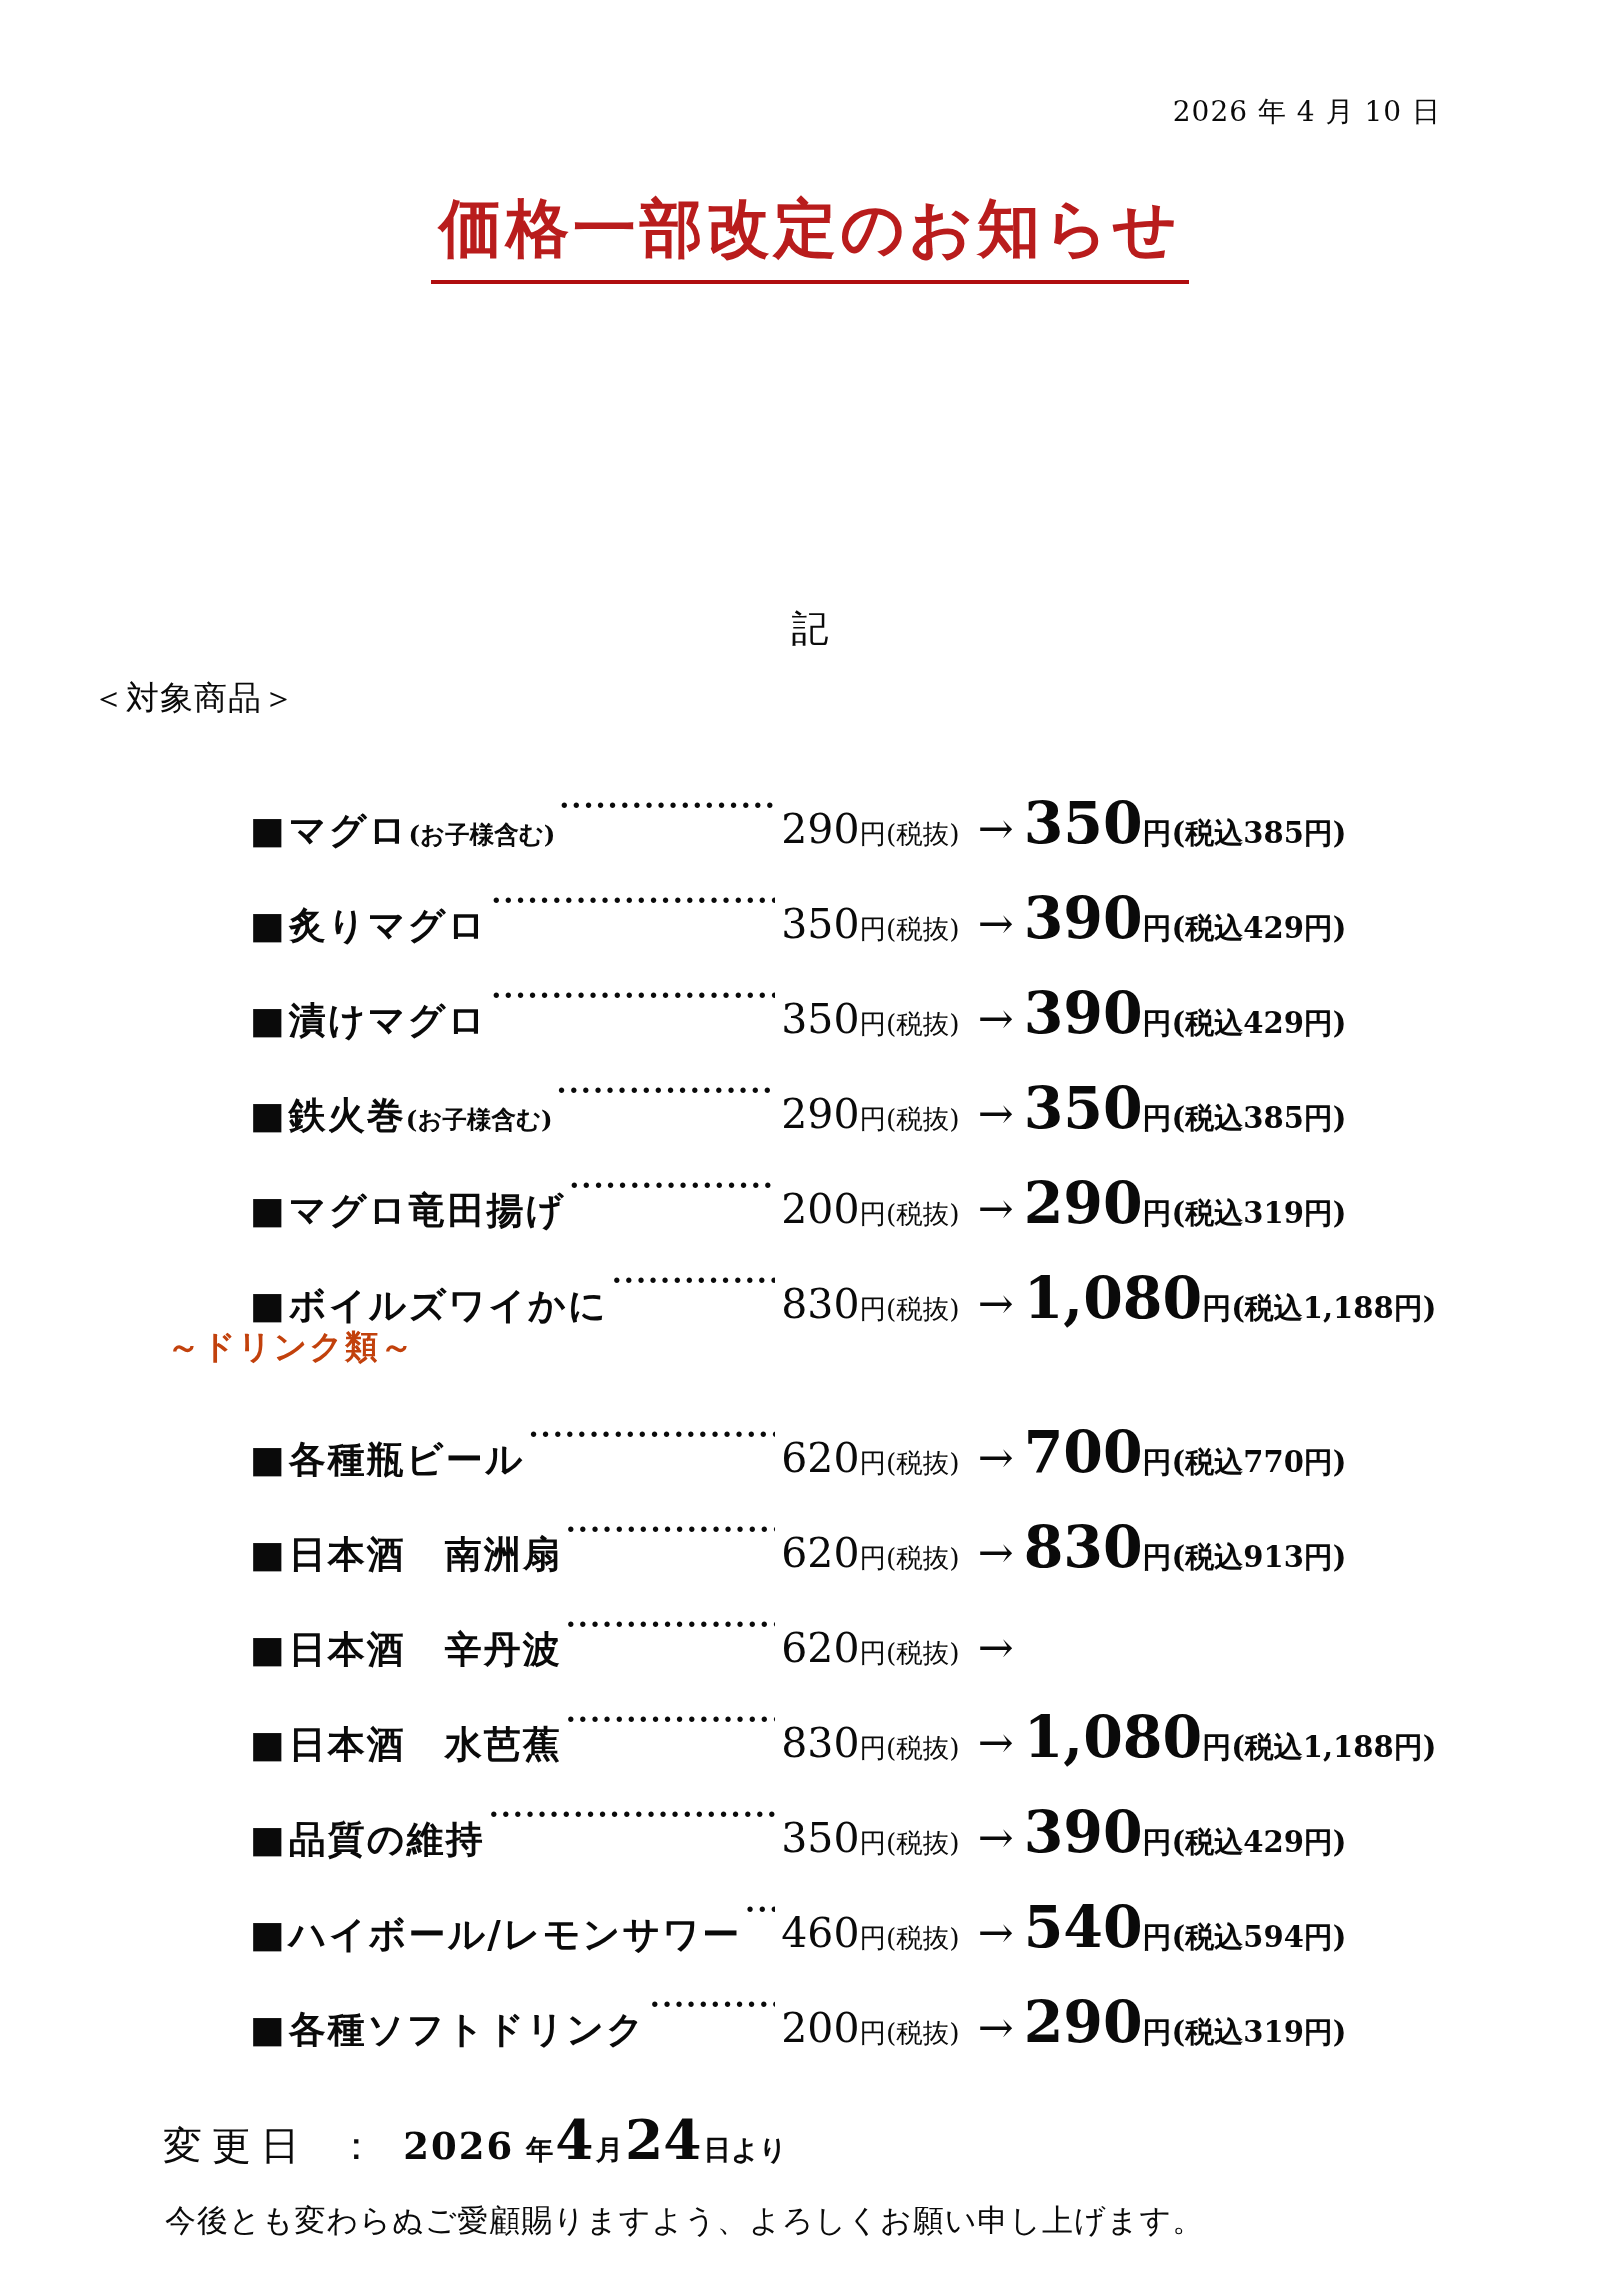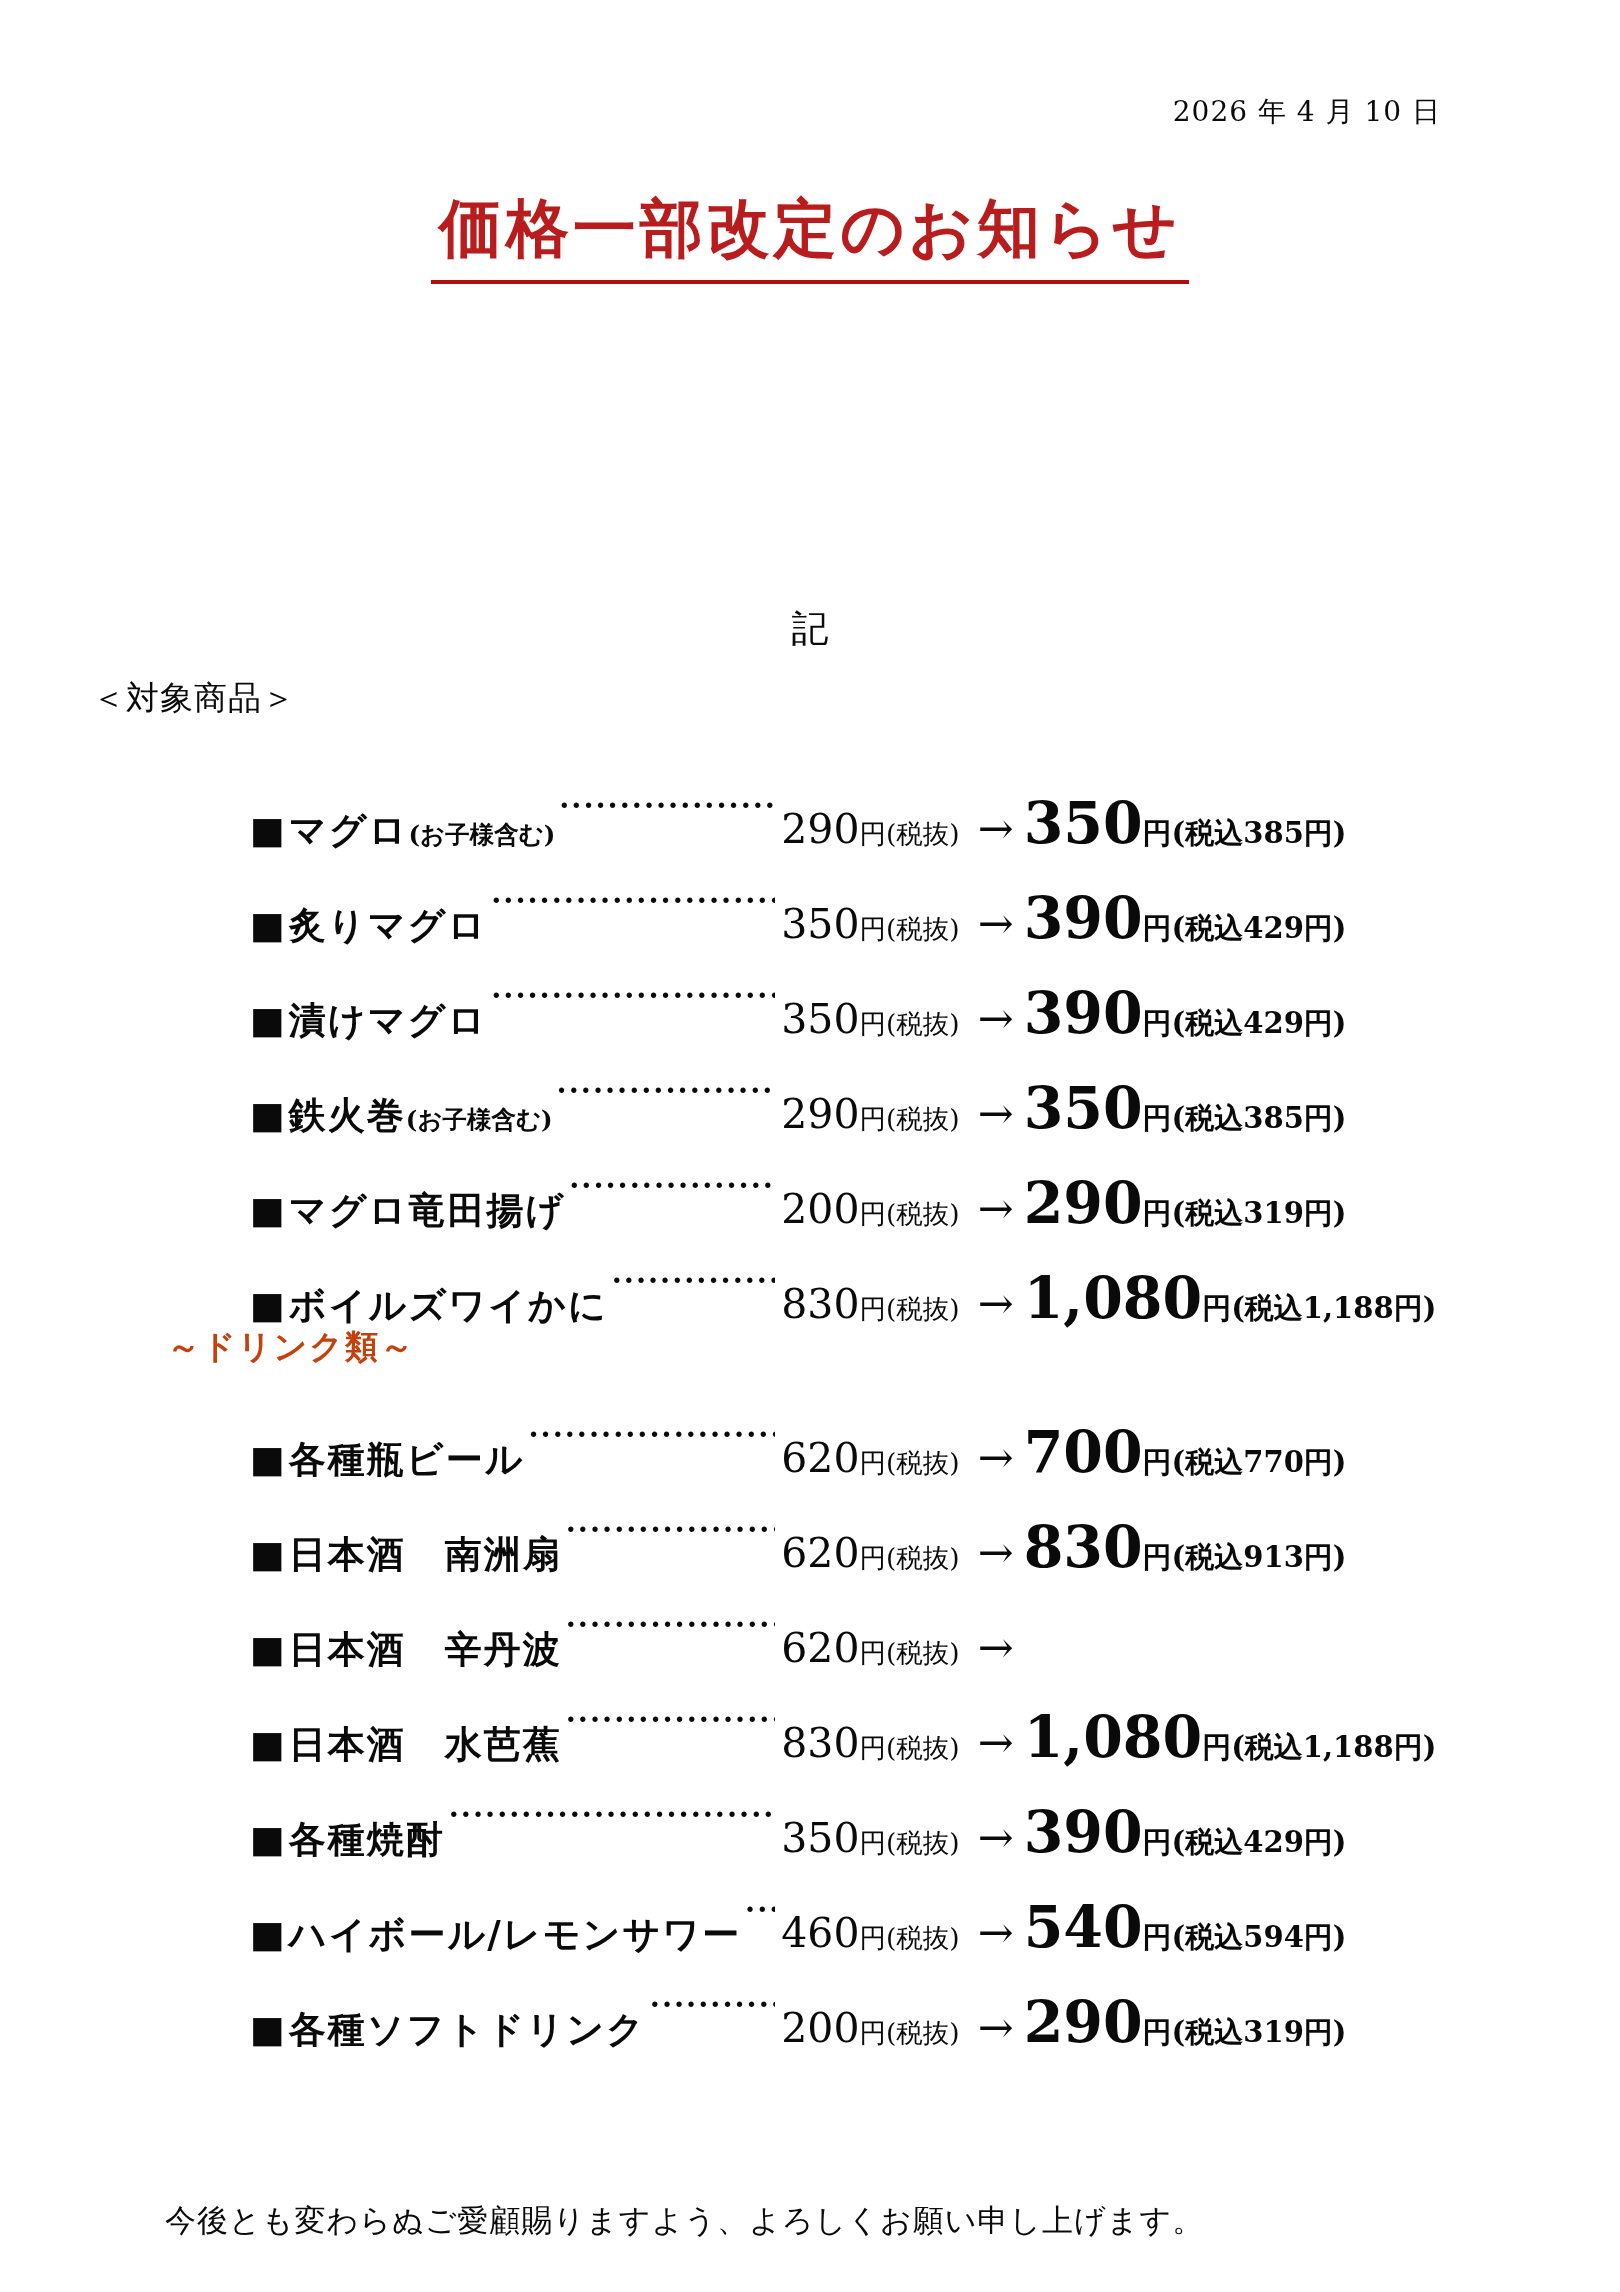--- a/index.html
+++ b/index.html
@@ -174,21 +174,21 @@
         <span class="dots"></span>
         <span class="old"><span class="onum">830</span><span class="unit">円(税抜)</span></span>
       </span>
       <span class="arrow">→</span>
       <span class="new"><span class="nnum">1,080</span><span class="nunit">円(税込1,188円)</span></span>
     </div>
 
     <div class="row">
       <span class="left">
         <span class="bullet">■</span>
-        <span class="iname"><span>各種焼酎</span><span class="note"></span></span>
+        <span class="iname"><span>品質の維持</span><span class="note"></span></span>
         <span class="dots"></span>
         <span class="old"><span class="onum">350</span><span class="unit">円(税抜)</span></span>
       </span>
       <span class="arrow">→</span>
       <span class="new"><span class="nnum">390</span><span class="nunit">円(税込429円)</span></span>
     </div>
 
     <div class="row">
       <span class="left">
         <span class="bullet">■</span>
@@ -206,17 +206,27 @@
         <span class="iname"><span>各種ソフトドリンク</span><span class="note"></span></span>
         <span class="dots"></span>
         <span class="old"><span class="onum">200</span><span class="unit">円(税抜)</span></span>
       </span>
       <span class="arrow">→</span>
       <span class="new"><span class="nnum">290</span><span class="nunit">円(税込319円)</span></span>
     </div>
 
   </div>
 
+  <div class="change">
+    <span class="c-label">変更日</span>
+    <span class="c-colon">：</span>
+    <span class="c-year">2026</span>
+    <span class="c-sm">年</span>
+    <span class="c-big">4</span>
+    <span class="c-sm">月</span>
+    <span class="c-big">24</span>
+    <span class="c-sm">日より</span>
+  </div>
 
   <div class="closing">今後とも変わらぬご愛顧賜りますよう、よろしくお願い申し上げます。</div>
 
 </div>
 
 
 </body></html>

